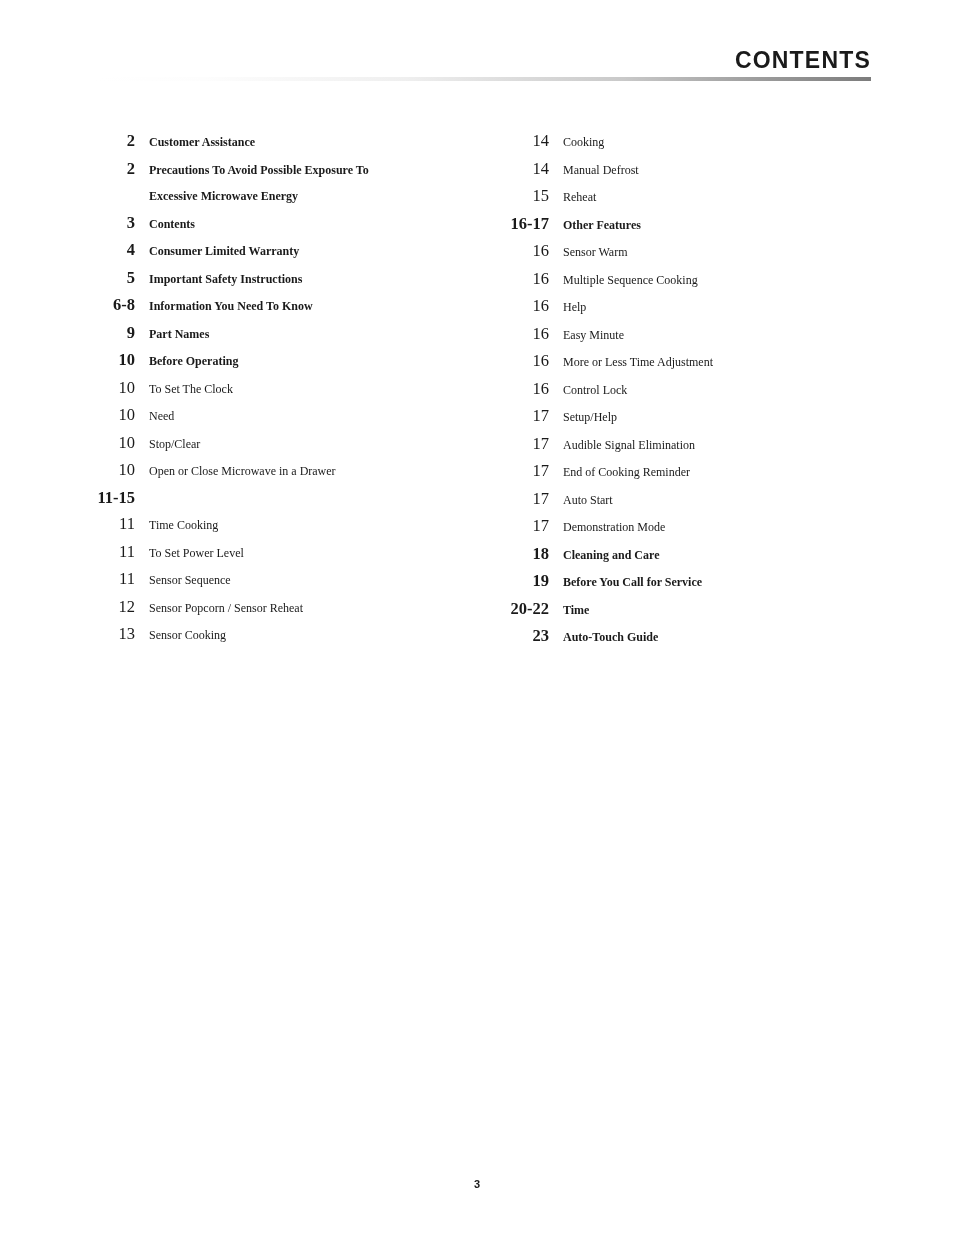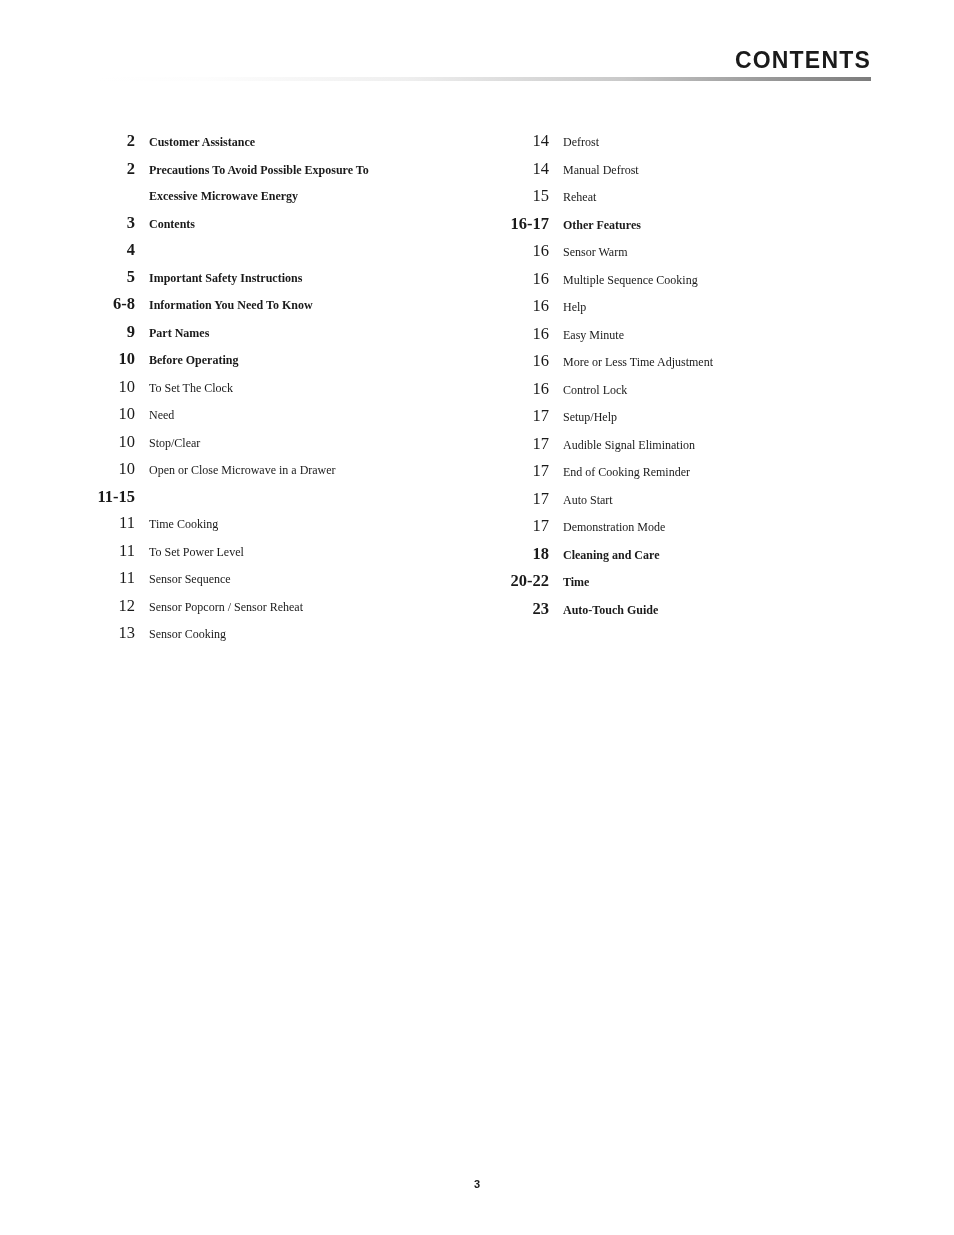--- a/index.html
+++ b/index.html
@@ -119,20 +119,21 @@
       <div class="toc-row bold cont">
         <span class="toc-num"></span>
         <span class="toc-label">Excessive Microwave Energy</span>
       </div>
       <div class="toc-row bold">
         <span class="toc-num">3</span>
         <span class="toc-label">Contents</span>
       </div>
       <div class="toc-row bold">
         <span class="toc-num">4</span>
+        <span class="toc-label">Consumer Limited Warranty</span>
       </div>
       <div class="toc-row bold">
         <span class="toc-num">5</span>
         <span class="toc-label">Important Safety Instructions</span>
       </div>
       <div class="toc-row bold">
         <span class="toc-num">6-8</span>
         <span class="toc-label">Information You Need To Know</span>
       </div>
       <div class="toc-row bold">
@@ -179,21 +180,21 @@
         <span class="toc-label">Sensor Popcorn / Sensor Reheat</span>
       </div>
       <div class="toc-row reg">
         <span class="toc-num">13</span>
         <span class="toc-label">Sensor Cooking</span>
       </div>
     </div>
   <div class="toc-col" id="col-right">
       <div class="toc-row reg">
         <span class="toc-num">14</span>
-        <span class="toc-label">Defrost</span>
+        <span class="toc-label">Cooking</span>
       </div>
       <div class="toc-row reg">
         <span class="toc-num">14</span>
         <span class="toc-label">Manual Defrost</span>
       </div>
       <div class="toc-row reg">
         <span class="toc-num">15</span>
         <span class="toc-label">Reheat</span>
       </div>
       <div class="toc-row bold">
@@ -242,20 +243,24 @@
       </div>
       <div class="toc-row reg">
         <span class="toc-num">17</span>
         <span class="toc-label">Demonstration Mode</span>
       </div>
       <div class="toc-row bold">
         <span class="toc-num">18</span>
         <span class="toc-label">Cleaning and Care</span>
       </div>
       <div class="toc-row bold">
+        <span class="toc-num">19</span>
+        <span class="toc-label">Before You Call for Service</span>
+      </div>
+      <div class="toc-row bold">
         <span class="toc-num">20-22</span>
         <span class="toc-label">Time</span>
       </div>
       <div class="toc-row bold">
         <span class="toc-num">23</span>
         <span class="toc-label">Auto-Touch Guide</span>
       </div>
     </div>
 </div>
 

